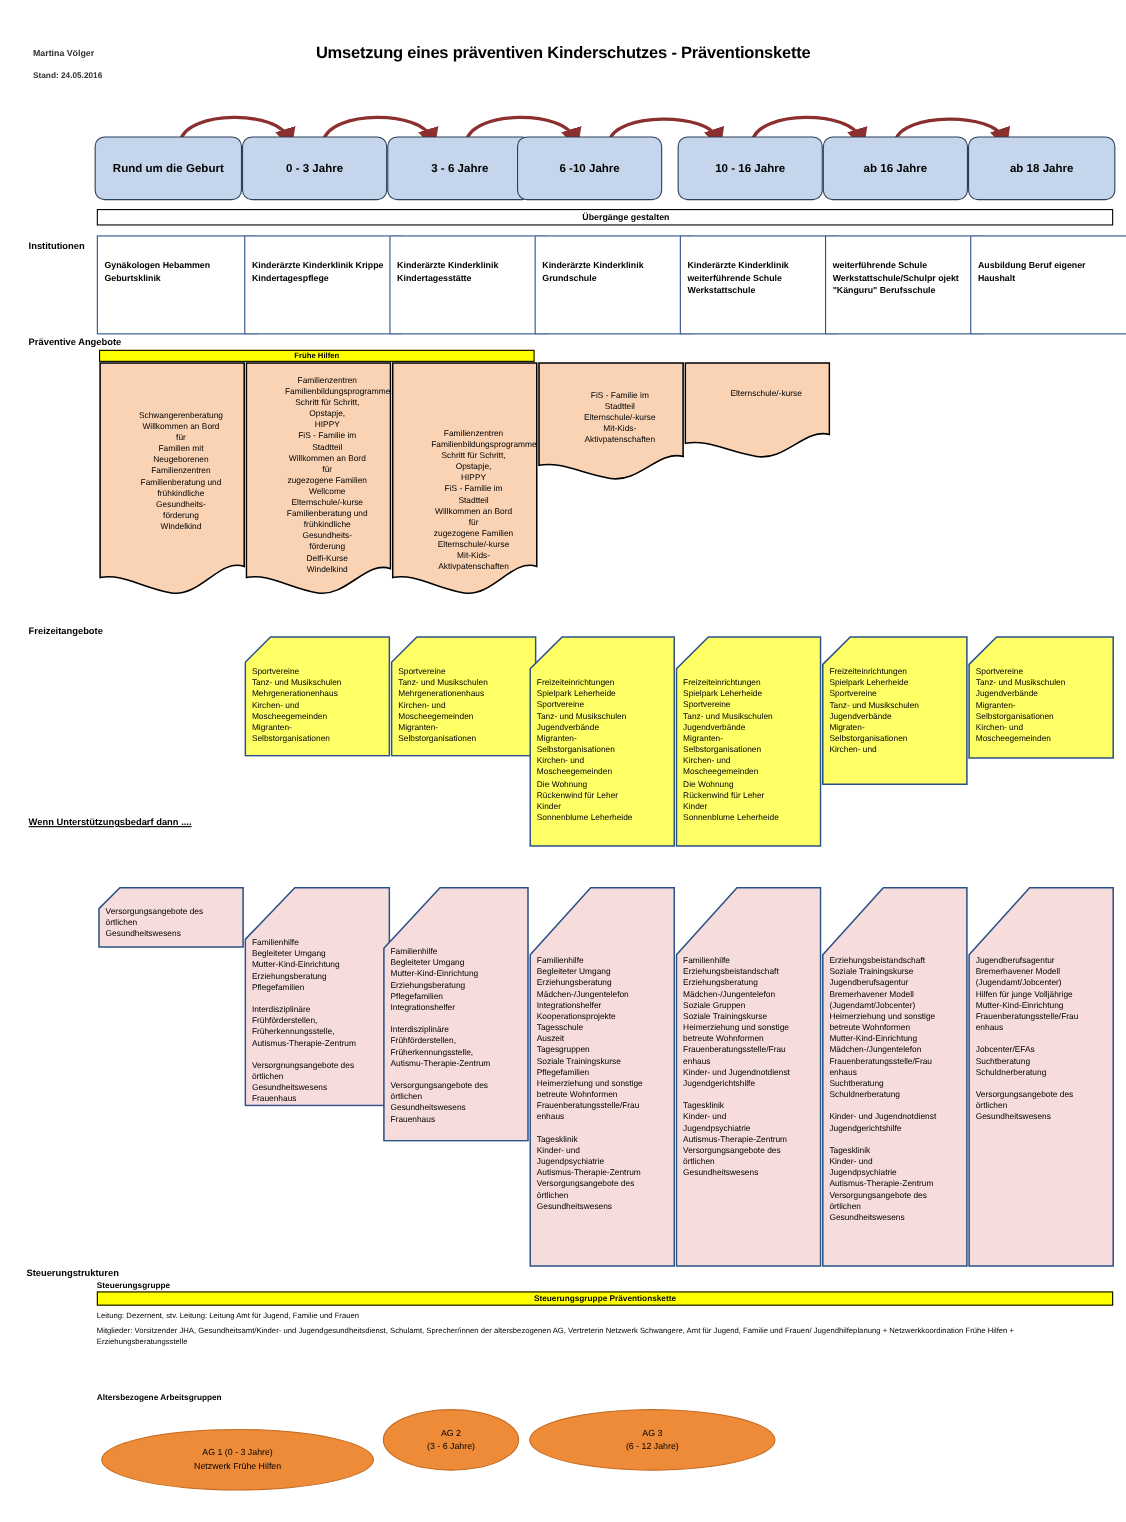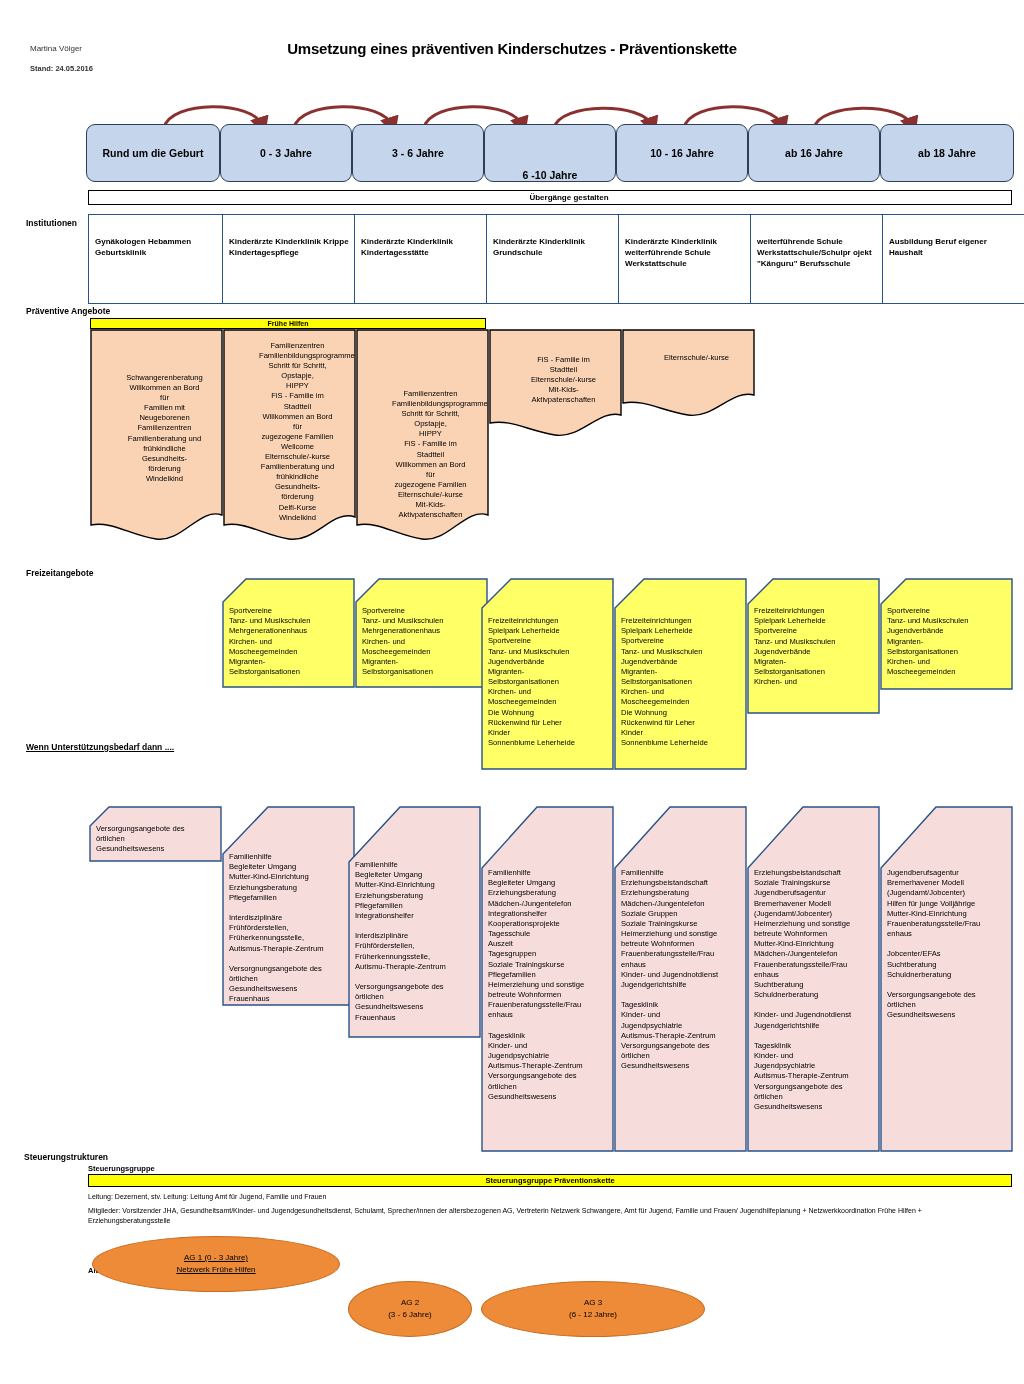--- a/index.html
+++ b/index.html
@@ -5,21 +5,21 @@
   html,body{margin:0;padding:0;background:#ffffff;}
   body{
     width:1024px;height:1384px;position:relative;overflow:hidden;
     font-family:"Liberation Sans","DejaVu Sans",sans-serif;
     color:#000;
   }
   .page{position:absolute;inset:0;}
   .abs{position:absolute;box-sizing:border-box;}
 
   
-  #author{left:30px;top:44px;font-size:8px;font-weight:normal;color:#333;}
+  #author{left:30px;top:44px;font-size:8px;font-weight:bold;color:#333;}
   #stand{left:30px;top:64px;font-size:7.5px;font-weight:bold;color:#333;}
   #maintitle{
     left:0;top:40px;width:1024px;text-align:center;
     font-size:15px;font-weight:bold;letter-spacing:-.2px;
   }
 
   
   #agewrap{left:86px;top:124px;width:926px;height:56px;}
   .agebox{
     position:absolute;top:0;height:56px;
@@ -127,21 +127,21 @@
   <div class="abs" id="agewrap">
     <div class="agebox" style="left:0px;width:132px;">
         <span>Rund um die Geburt</span>
       </div>
     <div class="agebox" style="left:134px;width:130px;">
         <span>0 - 3 Jahre</span>
       </div>
     <div class="agebox" style="left:266px;width:130px;">
         <span>3 - 6 Jahre</span>
       </div>
-    <div class="agebox" style="left:398px;width:130px;align-items:flex-end;">
+    <div class="agebox" style="left:384px;width:130px;">
         <span>6 -10 Jahre</span>
       </div>
     <div class="agebox" style="left:530px;width:130px;">
         <span>10 -  16 Jahre</span>
       </div>
     <div class="agebox" style="left:662px;width:130px;">
         <span>ab 16 Jahre</span>
       </div>
     <div class="agebox" style="left:794px;width:132px;">
         <span>ab 18 Jahre</span>
@@ -508,21 +508,21 @@
 
   <div class="abs" id="sgbar">
     <span>Steuerungsgruppe Präventionskette</span>
   </div>
 
   <div class="abs sgline" id="sg-leitung">Leitung: Dezernent, stv. Leitung: Leitung Amt für Jugend, Familie und Frauen</div>
   <div class="abs sgline" id="sg-mitglieder">Mitglieder: Vorsitzender JHA, Gesundheitsamt/Kinder- und Jugendgesundheitsdienst, Schulamt, Sprecher/innen der altersbezogenen AG, Vertreterin Netzwerk Schwangere, Amt für Jugend, Familie und Frauen/ Jugendhilfeplanung + Netzwerkkoordination Frühe Hilfen + Erziehungsberatungsstelle</div>
 
   <div class="abs" id="lbl-ag">Altersbezogene Arbeitsgruppen</div>
 
-  <div class="agell" style="left:92px;top:1236px;width:246px;height:54px;text-decoration:underline;">
+  <div class="agell" style="left:92px;top:1299px;width:246px;height:54px;">
     <span>AG 1 (0 - 3 Jahre)
 Netzwerk Frühe Hilfen</span>
   </div>
   <div class="agell" style="left:348px;top:1281px;width:122px;height:54px;">
     <span>AG 2
 (3 - 6 Jahre)</span>
   </div>
   <div class="agell" style="left:481px;top:1281px;width:222px;height:54px;">
     <span>AG 3
 (6 - 12 Jahre)</span>

